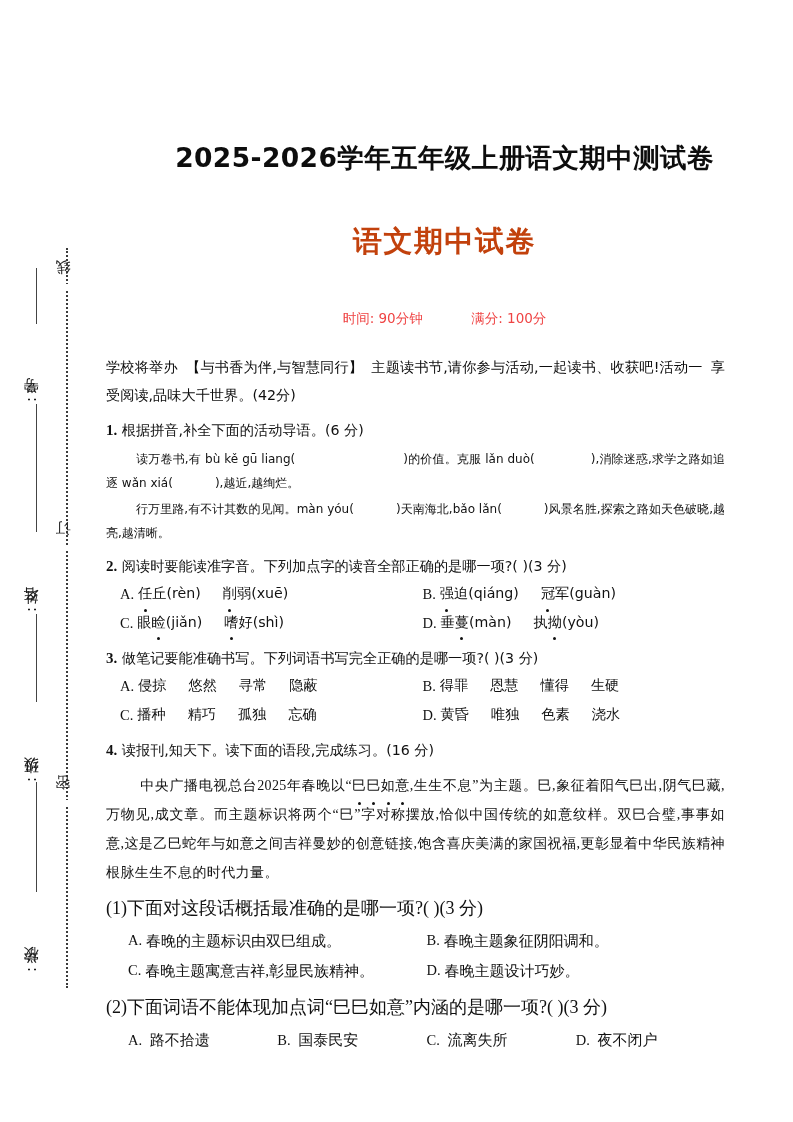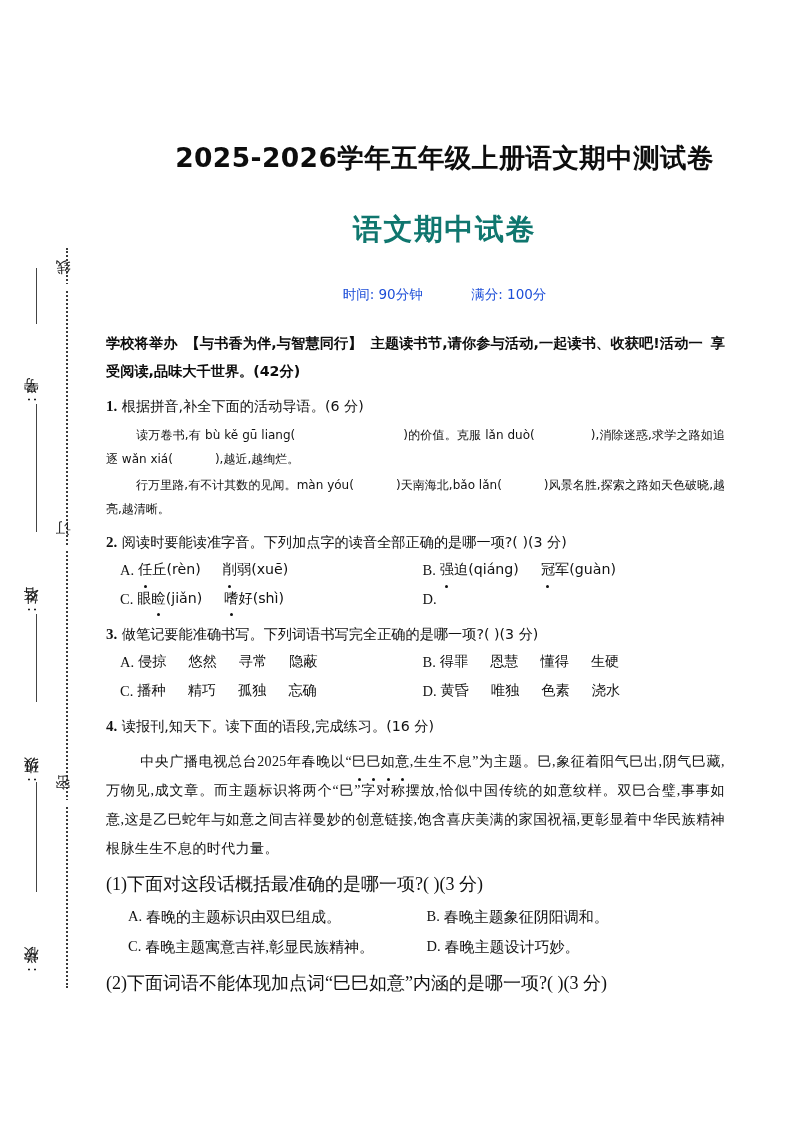--- a/index.html
+++ b/index.html
@@ -83,49 +83,49 @@
     padding-top: 132px;
     text-align: center;
     font-size: 26.5px;
     font-weight: bold;
     letter-spacing: 0.4px;
     font-family: "DejaVu Sans", sans-serif;
     color: #0d0d0d;
     white-space: nowrap;
   }
   .doc-subtitle {
-    margin: 4px;
+    margin: 16px;
     padding-top: 30px;
     text-align: center;
     font-size: 29px;
     font-weight: bold;
     letter-spacing: 1.5px;
     font-family: "DejaVu Sans", sans-serif;
-    color: #0f766e;
+    color: #c2410c;
   }
   .exam-meta {
     margin: 0;
     padding-top: 32px;
     text-align: center;
     font-size: 13.5px;
     font-family: "DejaVu Sans", sans-serif;
-    color: #1d4ed8;
+    color: #ef4444;
   }
   .exam-meta .gap { display: inline-block; width: 40px; }
 
   .body-wrap {
     padding: 26px 26px 0 10px;
     width: 655px;
     box-sizing: border-box;
   }
 
   .intro {
     margin: 0;
     font-size: 14.2px;
-    font-weight: bold;
+    font-weight: normal;
     line-height: 1.95;
     font-family: "DejaVu Sans", sans-serif;
     text-align: justify;
     color: #0d0d0d;
   }
   .intro .sp { display: inline-block; width: 8px; }
 
   .q {
     margin: 7px 0 0 0;
     font-size: 14.2px;
@@ -312,20 +312,24 @@
     <div class="opt-row">
       <div class="opt-col">
         <span class="opt-letter">C.</span>
         <span class="opt-items">
           <span class="opt-item"><span>眼</span><span class="dot">睑</span><span>(jiǎn)</span></span>
           <span class="opt-item"><span></span><span class="dot">嗜</span><span>好(shì)</span></span>
         </span>
       </div>
       <div class="opt-col">
         <span class="opt-letter">D.</span>
+        <span class="opt-items">
+          <span class="opt-item"><span>垂</span><span class="dot">蔓</span><span>(màn)</span></span>
+          <span class="opt-item"><span>执</span><span class="dot">拗</span><span>(yòu)</span></span>
+        </span>
       </div>
     </div>
 
     <p class="q">
       <span class="q-num">3.</span>
       <span class="q-stem">做笔记要能准确书写。下列词语书写完全正确的是哪一项?</span><span class="blank-paren">(      )</span><span>(3 分)</span>
     </p>
 
     <div class="opt-row">
       <div class="opt-col">
@@ -401,15 +405,33 @@
       <div class="opt-col">
         <span class="opt-letter">D.</span>
         <span>春晚主题设计巧妙。</span>
       </div>
     </div>
 
     <p class="subq subq-serif">
       <span>(2)</span><span>下面词语不能体现加点词“巳巳如意”内涵的是哪一项?</span><span>(      )</span><span>(3 分)</span>
     </p>
 
+    <div class="opt-row-quad">
+      <div class="qcol">
+        <span class="opt-letter">A.</span>
+        <span>路不拾遗</span>
+      </div>
+      <div class="qcol">
+        <span class="opt-letter">B.</span>
+        <span>国泰民安</span>
+      </div>
+      <div class="qcol">
+        <span class="opt-letter">C.</span>
+        <span>流离失所</span>
+      </div>
+      <div class="qcol">
+        <span class="opt-letter">D.</span>
+        <span>夜不闭户</span>
+      </div>
+    </div>
 
   </div>
 </div>
 
 </body></html>

